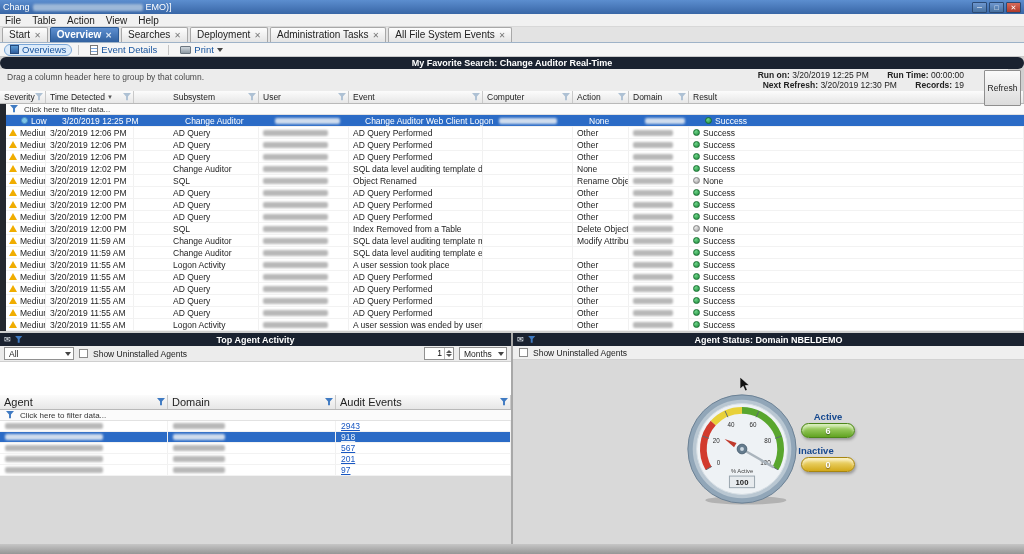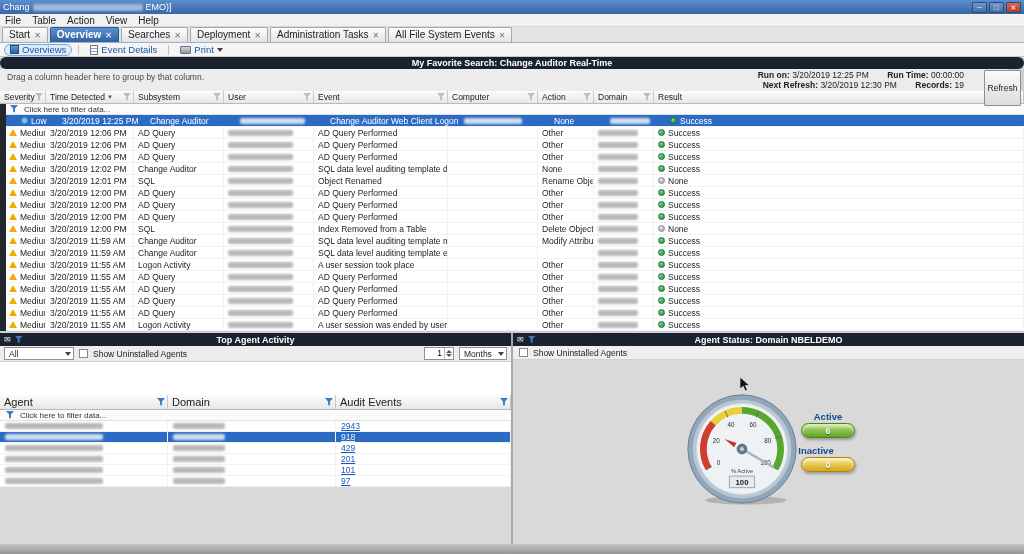--- a/index.html
+++ b/index.html
@@ -53,21 +53,21 @@
 
   
   .gridheader{position:absolute;left:0;right:0;top:91px;height:13px;display:flex;
     background:linear-gradient(#fcfcfc,#e7e7e7);border-bottom:1px solid #b9b9b9;font-size:8.5px;color:#222;}
   .hcell{display:flex;align-items:center;padding-left:4px;border-right:1px solid #c9c9c9;overflow:hidden;white-space:nowrap;}
   .sortglyph{font-size:6px;color:#555;margin-left:2px;}
   .funnel{width:8px;height:8px;background:#3f7ac2;clip-path:polygon(0 0,100% 0,62% 45%,62% 92%,38% 92%,38% 45%);
     display:inline-block;margin-left:auto;margin-right:2px;flex:none;}
   .funnel.dim{background:#aec1d4;}
 
-  .c-sev{width:46px;flex:none;}  .c-time{width:88px;flex:none;}  .c-sub{width:90px;flex:none;}
+  .c-sev{width:46px;flex:none;}  .c-time{width:88px;flex:none;}  .c-sub{width:90px;flex:none;margin-left:35px;}
   .c-user{width:90px;flex:none;} .c-event{width:134px;flex:none;}.c-comp{width:90px;flex:none;}
   .c-act{width:56px;flex:none;}  .c-dom{width:60px;flex:none;}   .c-res{flex:1;}
 
   .filterrow{position:absolute;left:0;right:0;top:104px;height:11px;background:#fbfbfb;border-bottom:1px solid #e2e2e2;
     display:flex;align-items:center;font-size:8px;color:#333;padding-left:10px;gap:4px;}
   .gutter{position:absolute;left:0;top:104px;width:6px;height:227px;background:#23272e;z-index:3;}
   .gridrows{position:absolute;left:0;right:0;top:115px;height:216px;background:#fff;overflow:hidden;}
   .grow{display:flex;height:12px;border-bottom:1px solid #f2f2f2;font-size:8.5px;color:#1c1c1c;background:#fff;}
   .grow .c{display:flex;align-items:center;padding-left:4px;border-right:1px solid #f1f1f1;overflow:hidden;white-space:nowrap;}
   .grow .c-sev{padding-left:9px;}
@@ -612,43 +612,32 @@
             </span>
           </div>
           <div class="arow">
             <span class="ac a0">
               <i class="red rw100"></i>
             </span>
             <span class="ac a1">
               <i class="red rw55"></i>
             </span>
             <span class="ac a2">
-              <a class="evlink">429</a>
+              <a class="evlink">567</a>
             </span>
           </div>
           <div class="arow">
             <span class="ac a0">
               <i class="red rw100"></i>
             </span>
             <span class="ac a1">
               <i class="red rw55"></i>
             </span>
             <span class="ac a2">
               <a class="evlink">201</a>
-            </span>
-          </div>
-          <div class="arow">
-            <span class="ac a0">
-              <i class="red rw100"></i>
-            </span>
-            <span class="ac a1">
-              <i class="red rw55"></i>
-            </span>
-            <span class="ac a2">
-              <a class="evlink">101</a>
             </span>
           </div>
           <div class="arow">
             <span class="ac a0">
               <i class="red rw100"></i>
             </span>
             <span class="ac a1">
               <i class="red rw55"></i>
             </span>
             <span class="ac a2">

